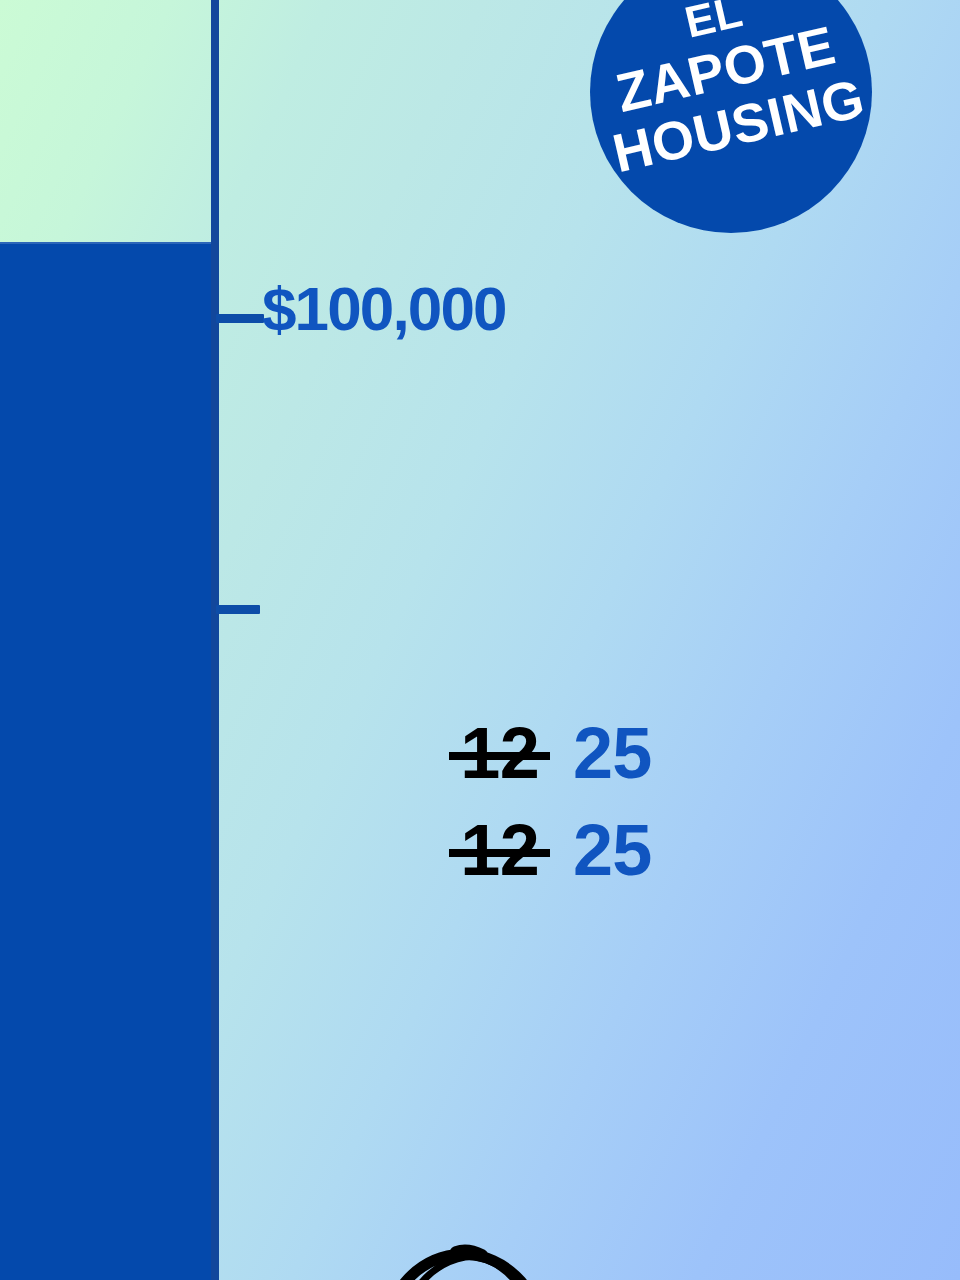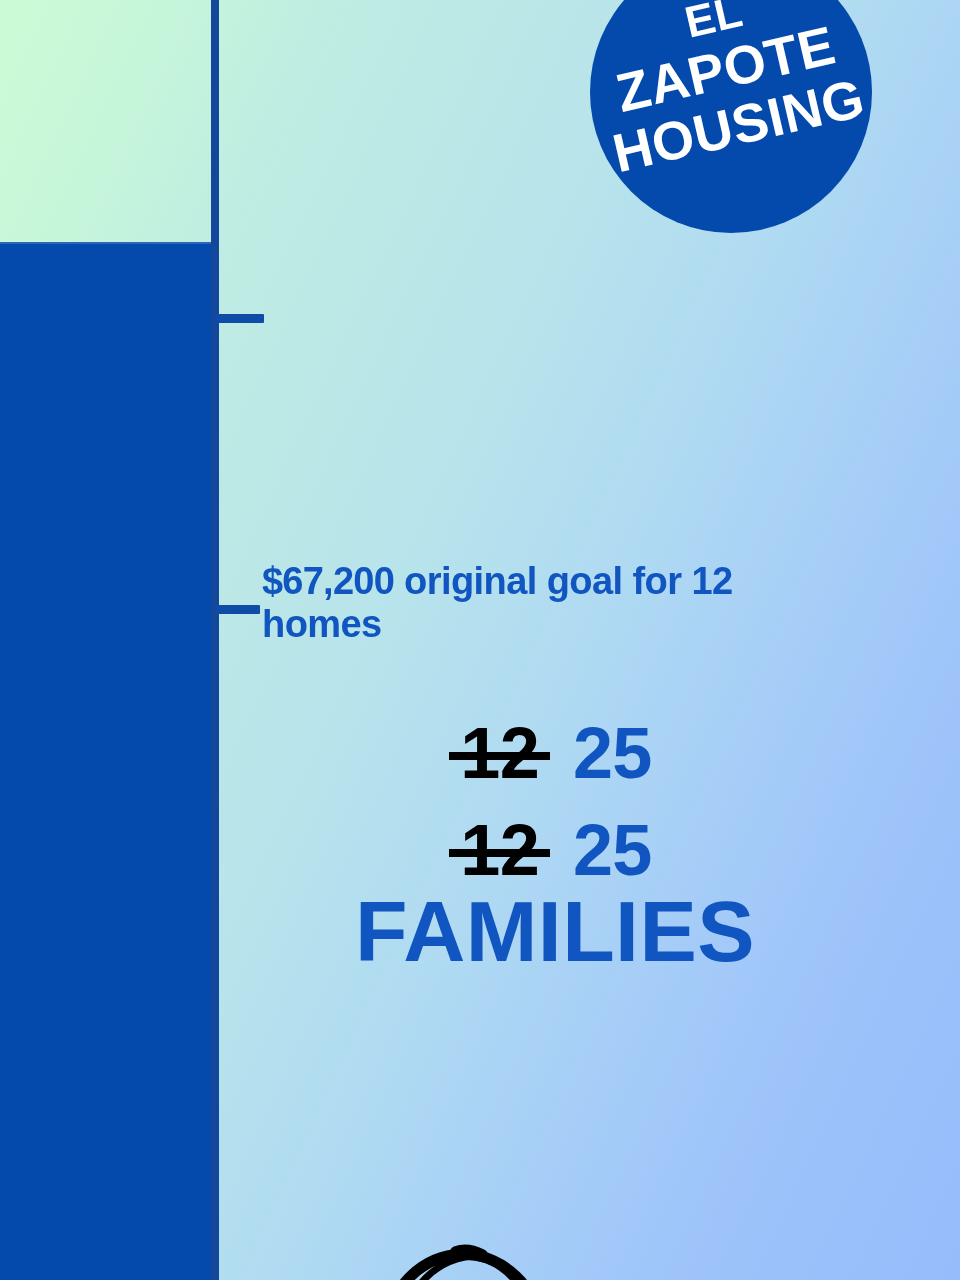--- a/index.html
+++ b/index.html
@@ -211,38 +211,35 @@
     <div class="bar-fill" style="height:1038px;">
       <div class="bar-top-edge"></div>
     </div>
   </div>
 
   <div class="axis-line"></div>
 
   <div class="tick tick-100k" style="top:314px;"></div>
   <div class="tick tick-67k" style="top:605px;"></div>
 
-
-  <div class="label label-goal">
-    <span class="goal-amount">$67,200</span><span> original goal for 12 homes</span>
-  </div>
+  <div class="label label-100k">$100,000</div>
+
 
   <div class="stats">
 
     <div class="stat-block homes">
       <div class="stat-numbers">
         <span class="num-old">12</span><span class="num-new">25</span>
       </div>
     </div>
 
     <div class="stat-block families">
       <div class="stat-numbers">
         <span class="num-old">12</span><span class="num-new">25</span>
       </div>
-      <div class="stat-word">FAMILIES</div>
     </div>
 
   </div>
 
   <div class="badge">
     <div class="badge-text">
       <div class="badge-line badge-line-1">EL</div>
       <div class="badge-line badge-line-2">ZAPOTE</div>
       <div class="badge-line badge-line-3">HOUSING</div>
     </div>

